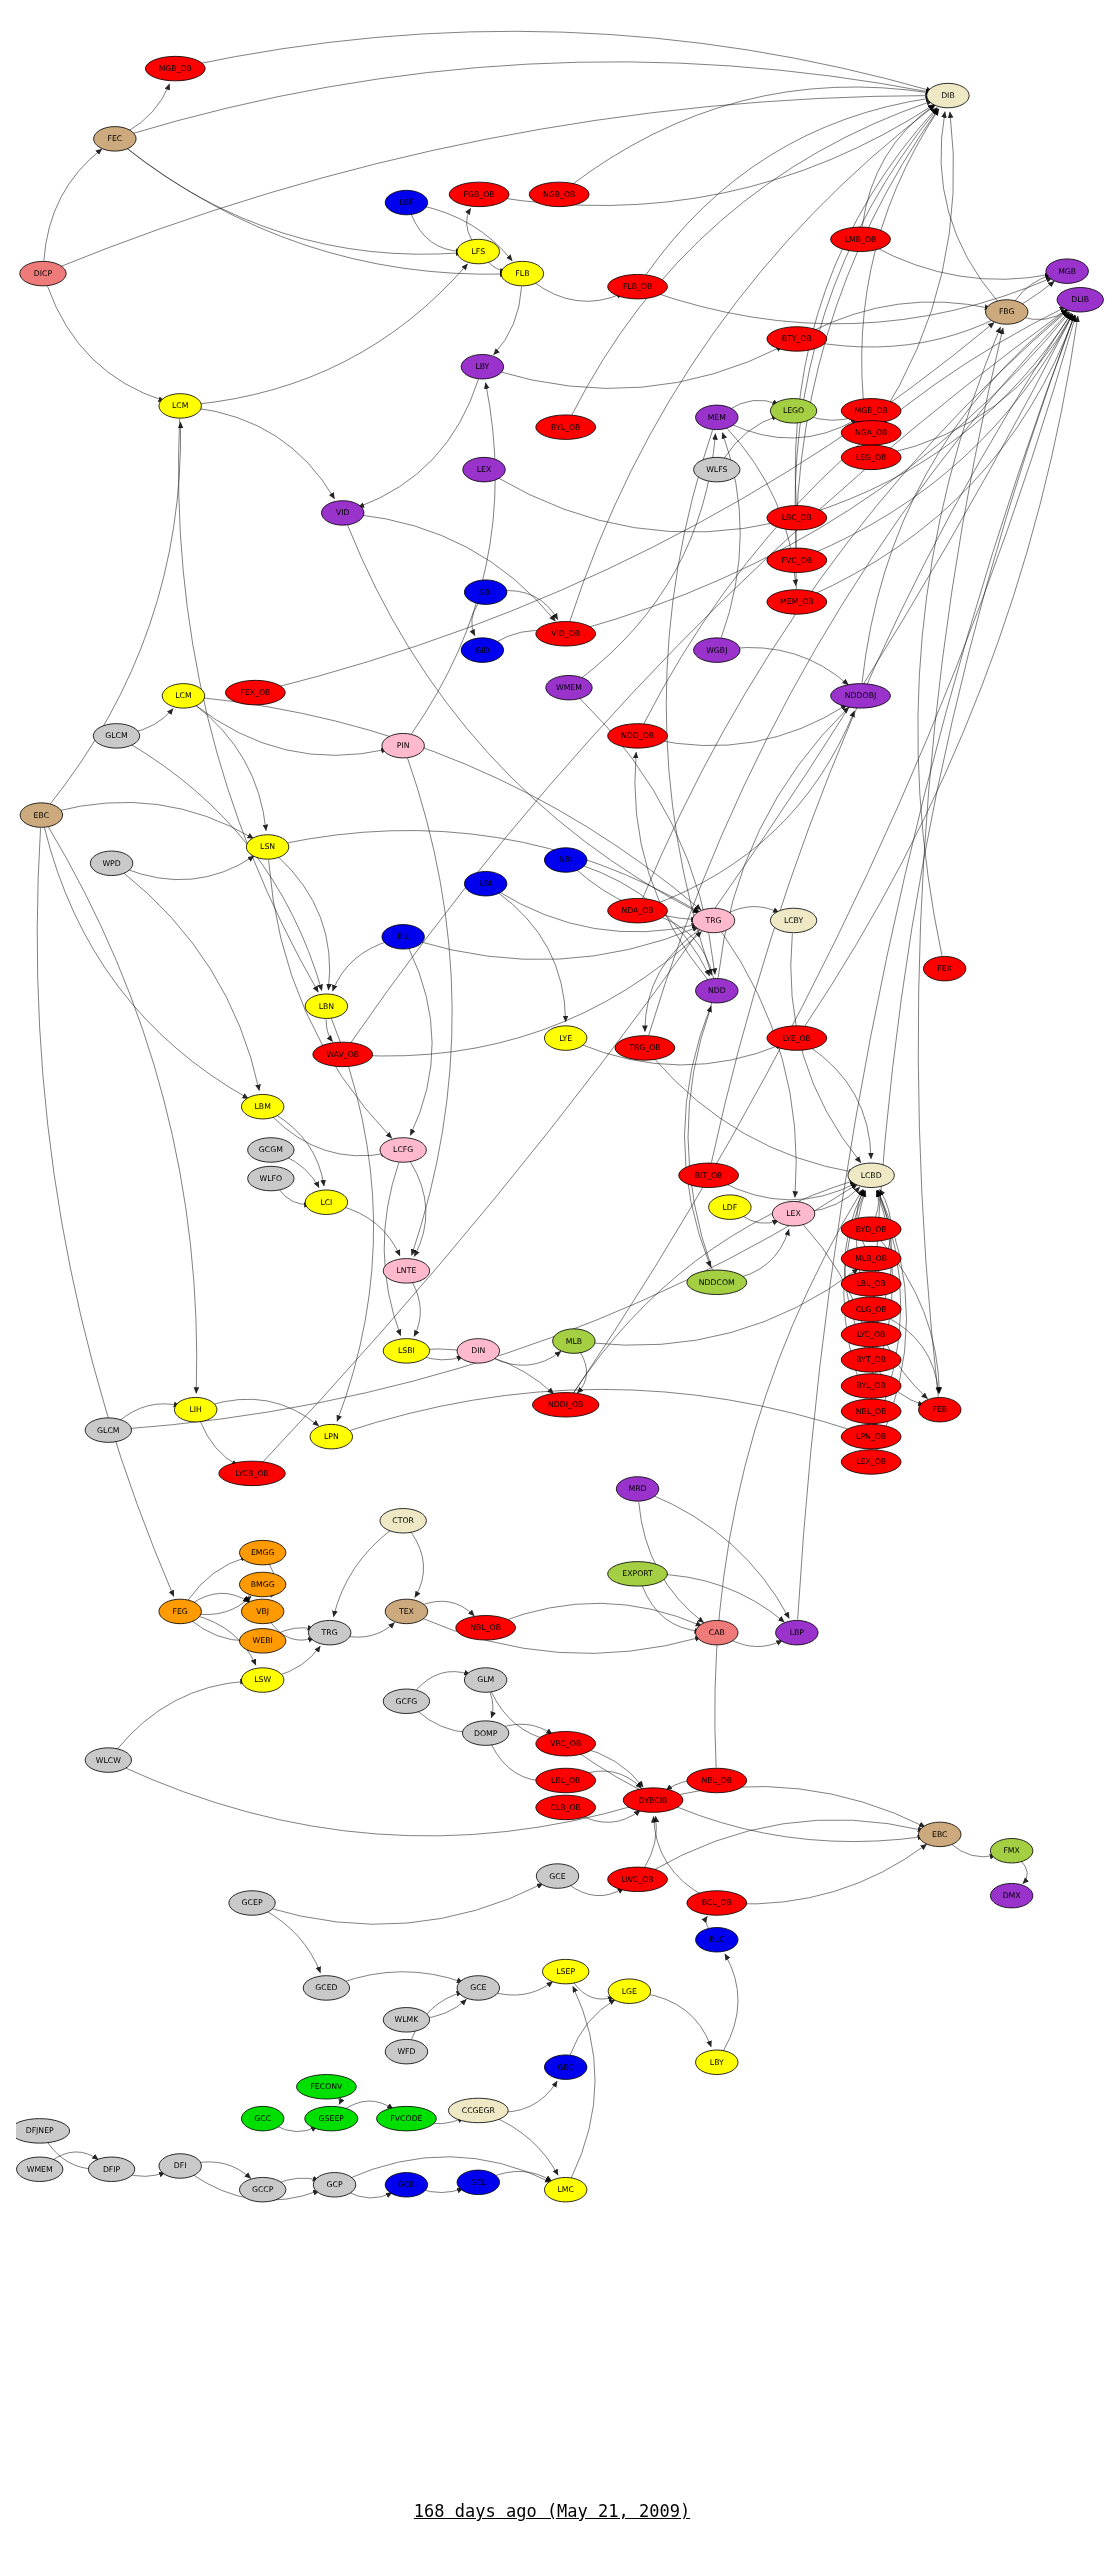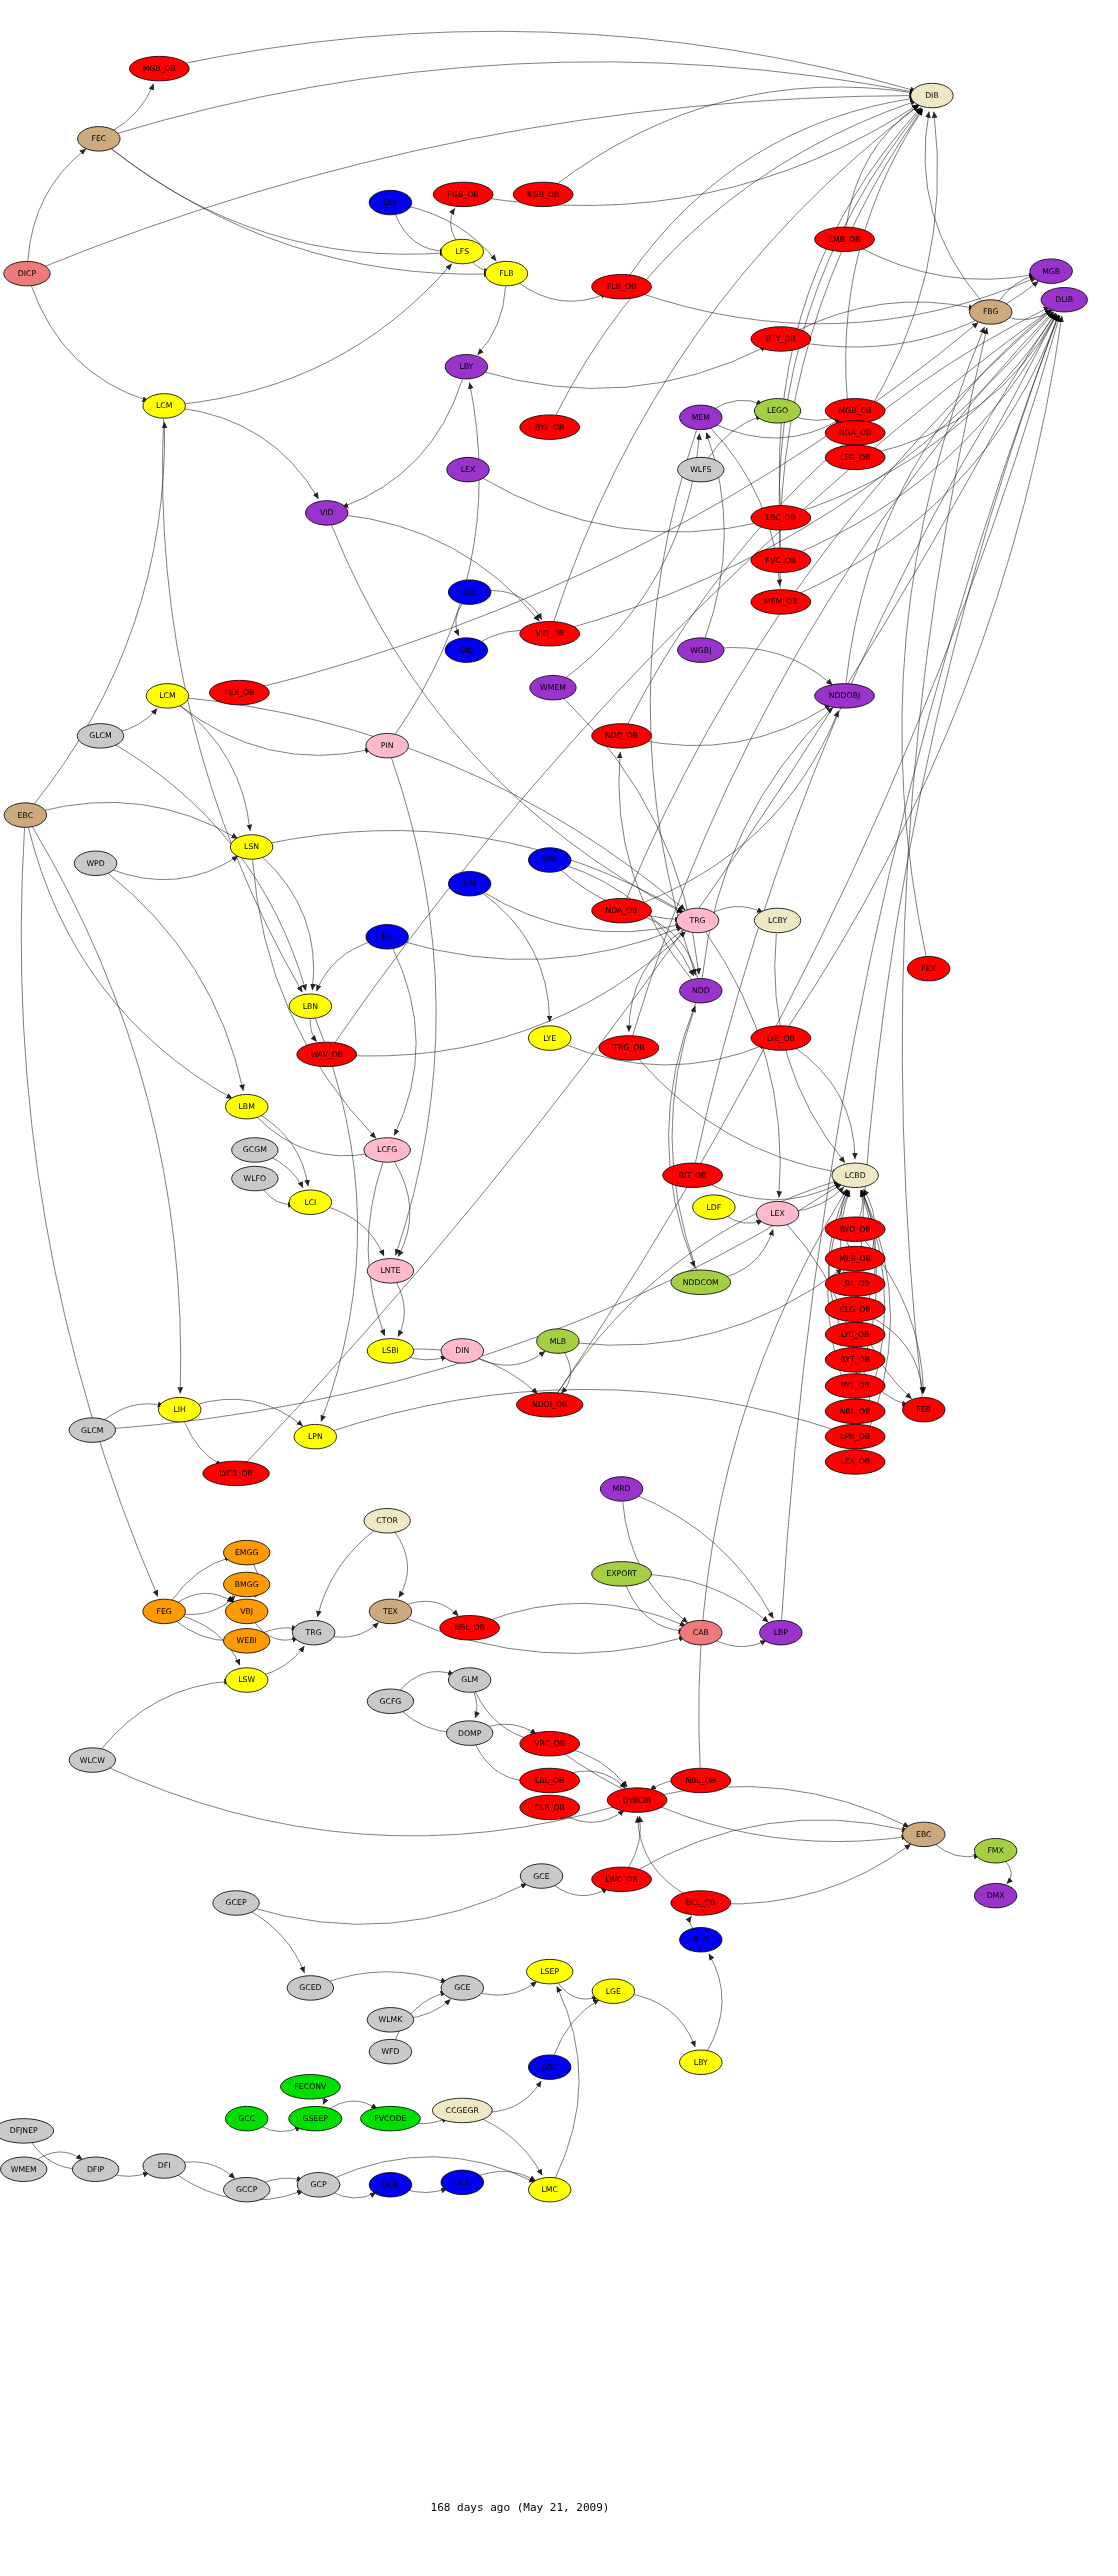--- a/index.html
+++ b/index.html
@@ -1,23 +1,23 @@
 <!DOCTYPE html>
 <html style="font-size:13px"><head>
 <meta charset="utf-8">
 <style>
   html,body{margin:0;padding:0;background:#ffffff;}
   body{width:1119px;height:2576px;position:relative;font-family:"DejaVu Sans",sans-serif;}
-  #canvas-wrap{position:absolute;top:0;left:0;width:909px;height:2576px;}
+  #canvas-wrap{position:absolute;top:0;left:16px;width:909px;height:2576px;}
   svg{display:block;}
   .node-label{font-family:"DejaVu Sans",sans-serif;font-size:9.5px;fill:#000;pointer-events:none;}
   .edge{fill:none;stroke:#1a1a1a;stroke-width:0.8;opacity:0.85;}
   .node-shape{stroke:#000;stroke-width:1;}
-  #caption{position:absolute;top:2501px;left:520px;transform:translateX(-50%);
-           font-family:"DejaVu Sans Mono",monospace;font-size:11px;color:#000;white-space:nowrap;}
+  #caption{position:absolute;top:2501px;left:552px;transform:translateX(-50%);
+           font-family:"DejaVu Sans Mono",monospace;font-size:17px;color:#000;white-space:nowrap;text-decoration:underline;}
 </style>
 </head>
 <body>
 
 <div id="canvas-wrap">
   <svg id="graph-svg" width="1119" height="2576" viewBox="0 0 1370 3154" xmlns="http://www.w3.org/2000/svg">
     <defs>
       <marker id="arrow" markerWidth="9" markerHeight="8" refX="7.5" refY="3.5" orient="auto" markerUnits="userSpaceOnUse">
         <path d="M0,0 L8,3.5 L0,7 Z" fill="#000"></path>
       </marker>

